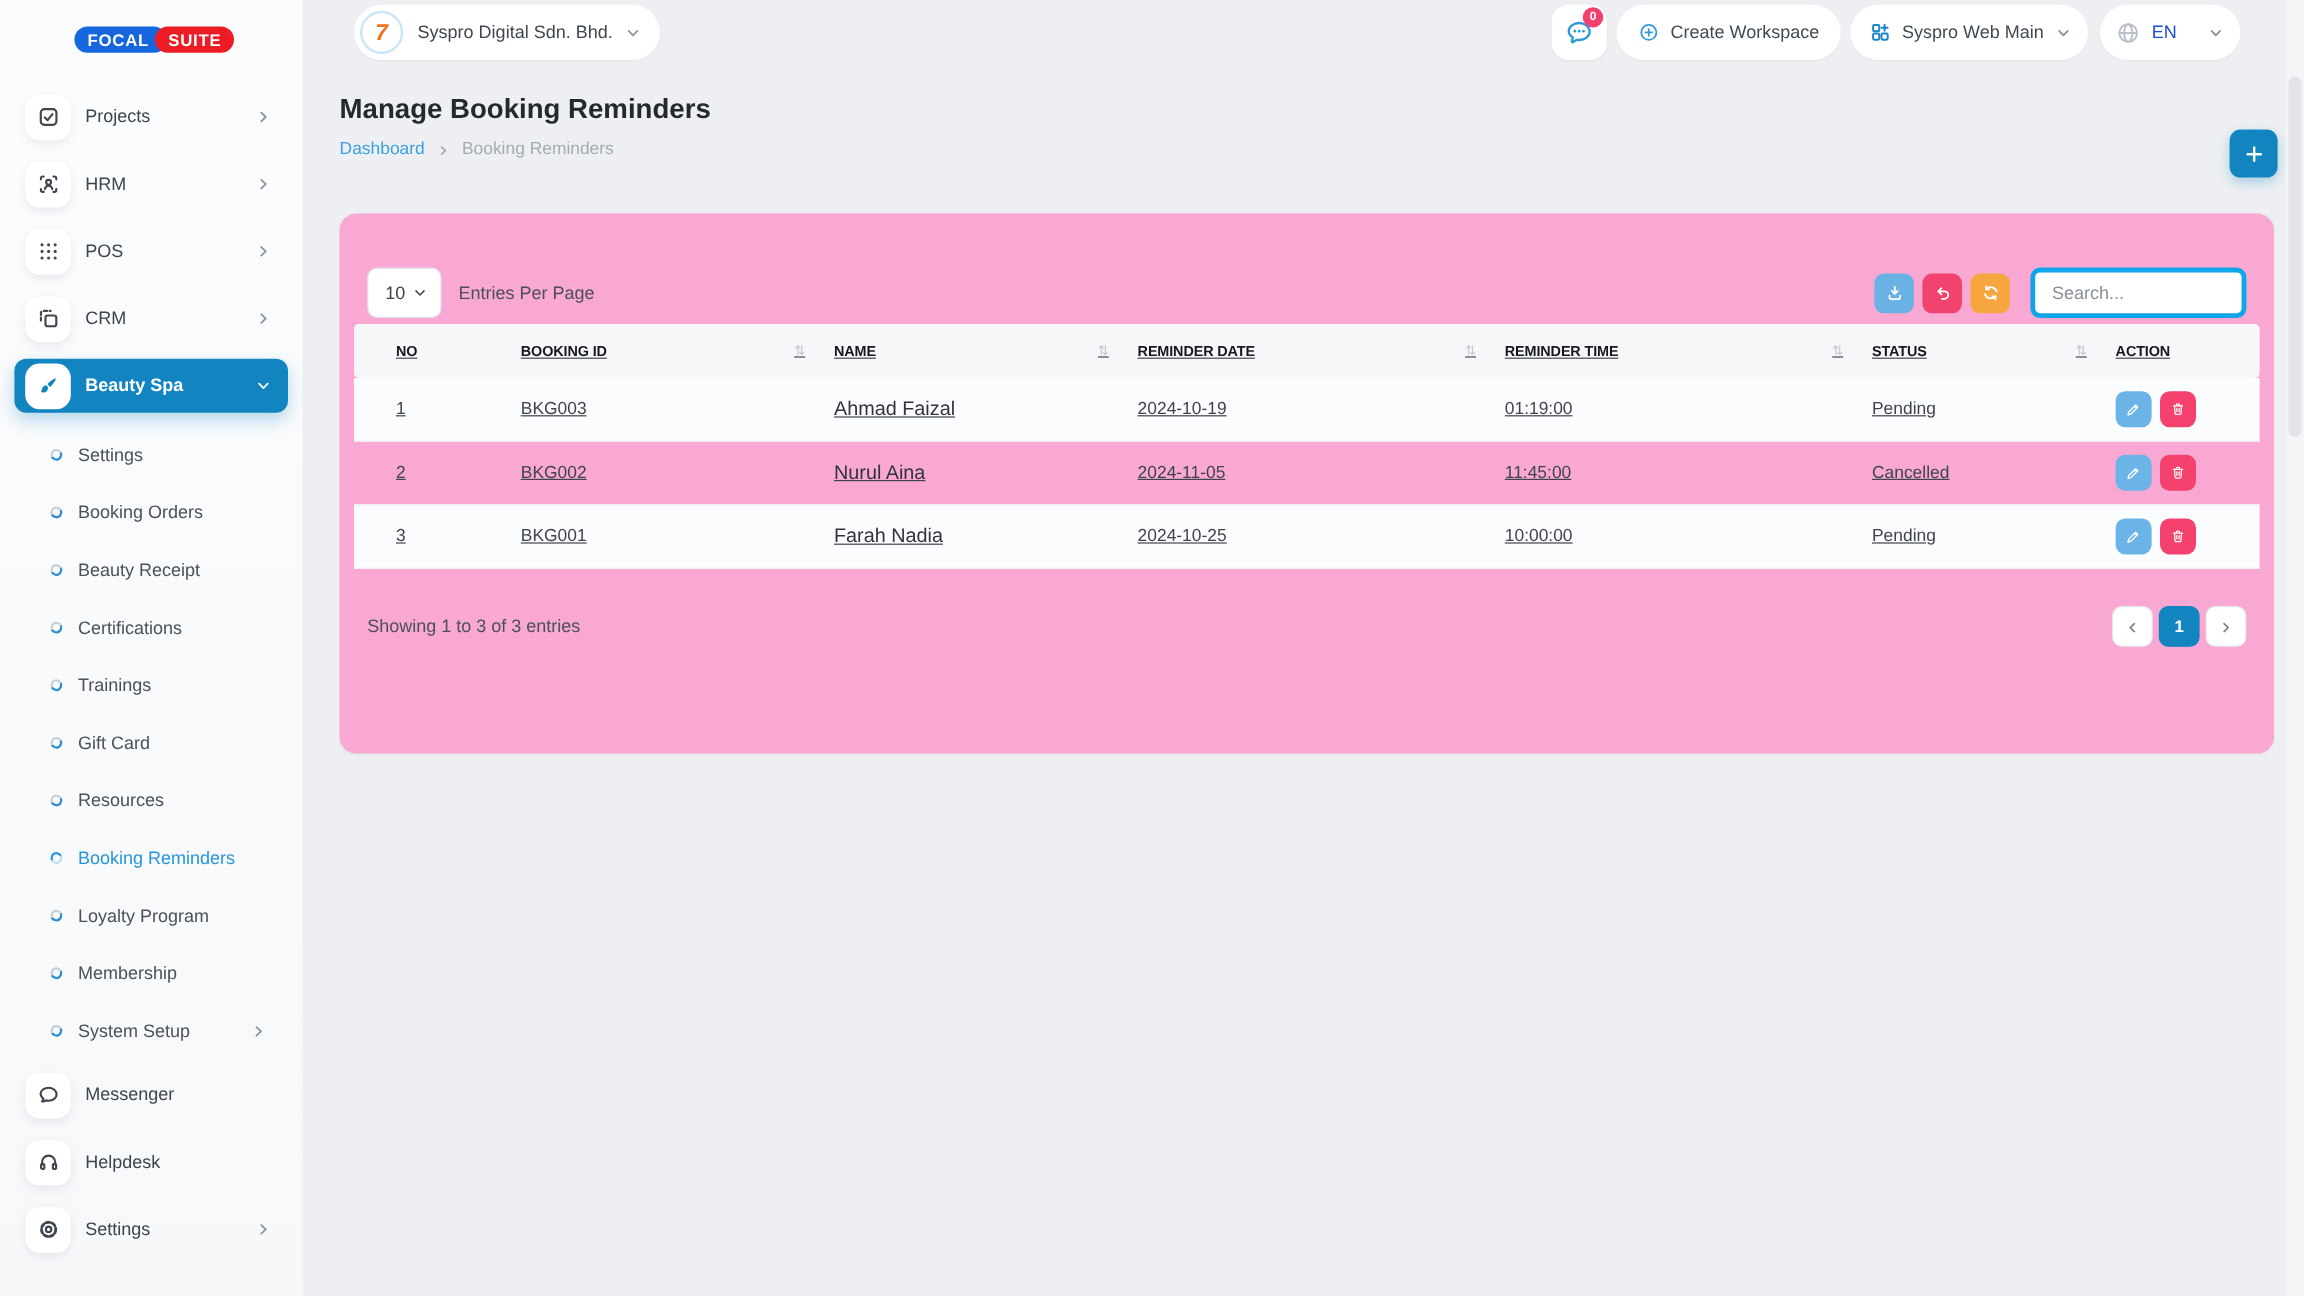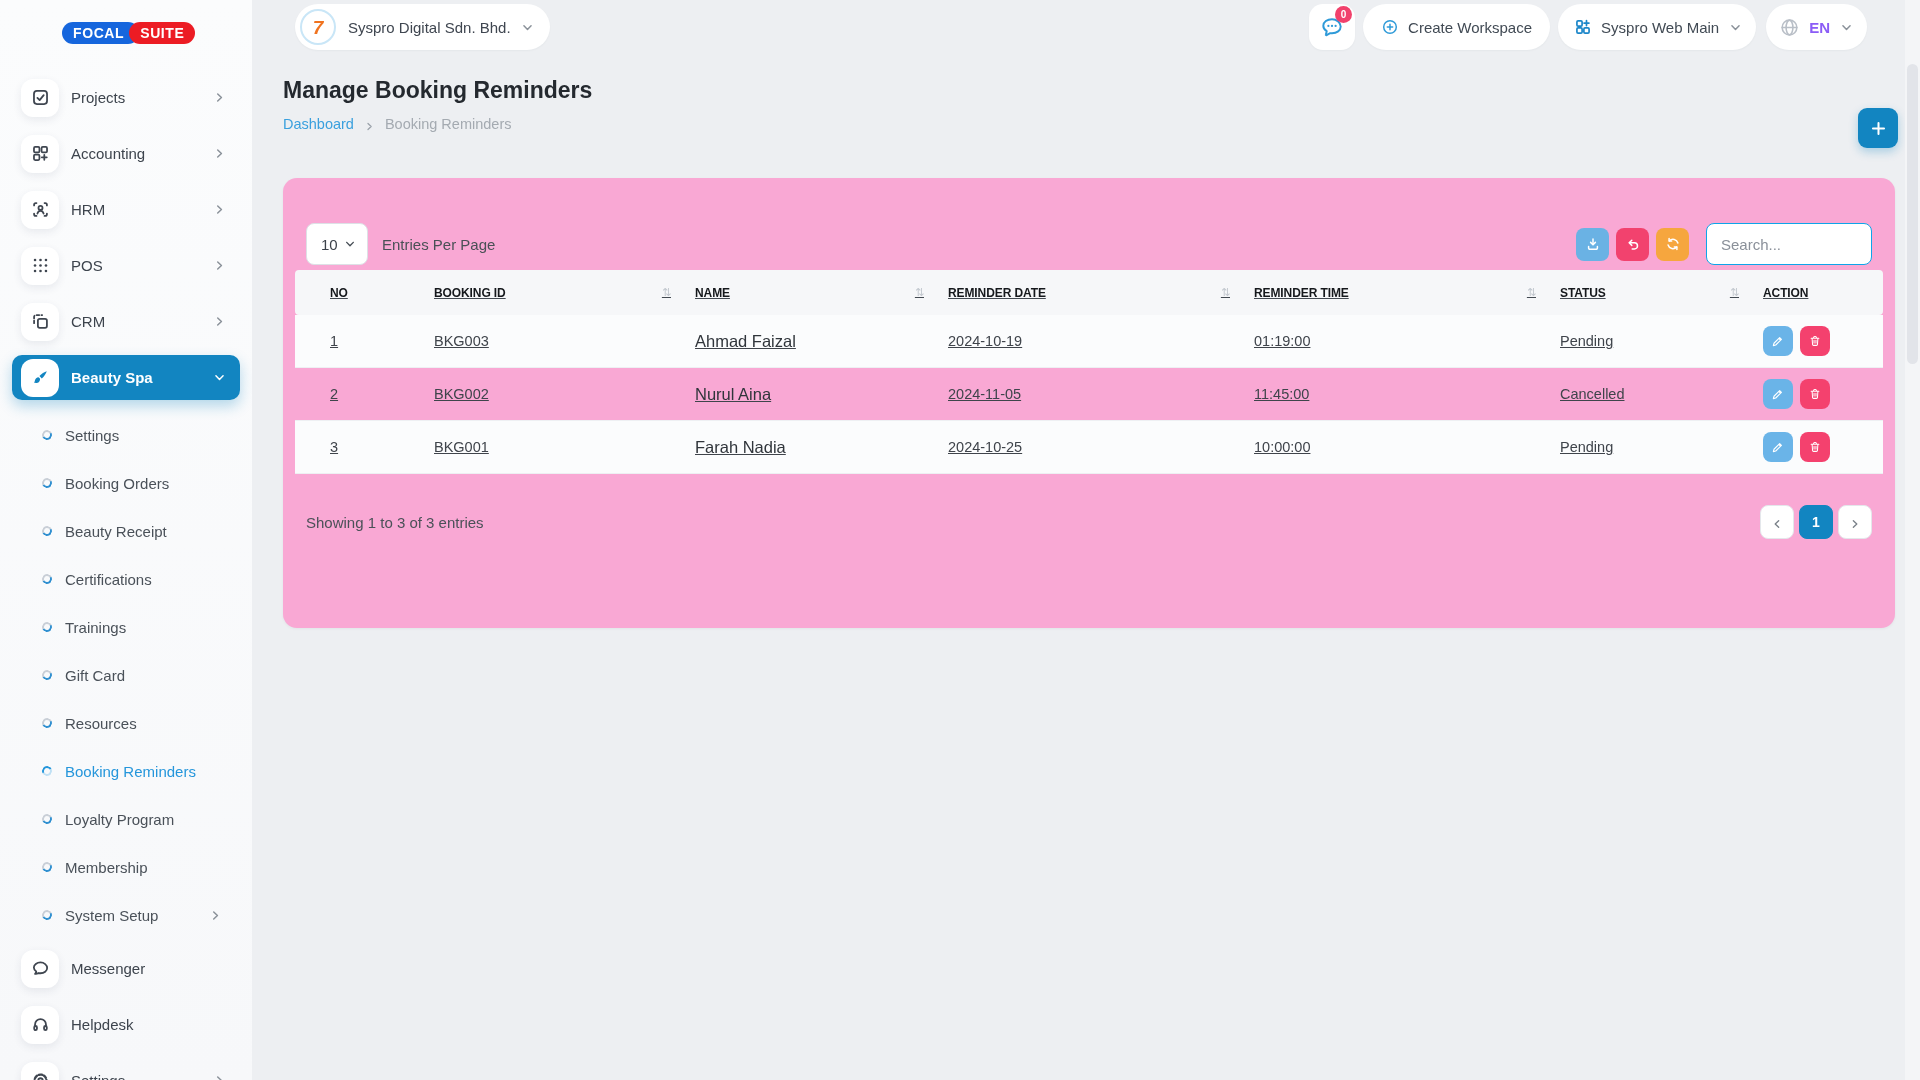--- a/index.html
+++ b/index.html
@@ -61,21 +61,21 @@
     background:#f1416c; color:#fff; font-size:10px; font-weight:700;
     display:flex; align-items:center; justify-content:center; padding:0 4px; }
   .create-pill { padding:0 18px; margin-right:8px; }
   .pill-ic { width:18px; height:18px; color:#2e9ad8; margin-right:9px; display:flex; }
   .create-label, .wm-label { font-size:15px; color:#414a54; }
   .wm-pill { padding:0 14px 0 16px; margin-right:10px; }
   .wm-pill .pill-ic { color:#1b86c9; }
   .wm-label { margin-right:10px; }
   .lang-pill { padding:0 14px 0 13px; }
   .globe { color:#b9bfc7; width:21px; height:21px; margin-right:9px; display:flex; }
-  .lang-code { font-size:15px; color:#8b5cf6; margin-right:10px;font-weight:bold; }
+  .lang-code { font-size:15px; color:#1d4ed8; margin-right:26px; }
   .pill .chev { margin:0; }
   
   .page-head { position:relative; padding:22px 0 0 31px; height:123px; }
   .page-title { font-size:23px; font-weight:700; color:#24292f; }
   .breadcrumb { display:flex; align-items:center; margin-top:12px; font-size:14.5px; }
   .bc-home { color:#3aa0de; cursor:pointer; }
   .bc-sep { width:11px; height:11px; color:#9aa1a9; margin:1px 10px 0 10px; }
   .bc-current { color:#a4aab1; }
   .add-btn { position:absolute; right:22px; top:53px; width:40px; height:40px; border-radius:9px;
     background:#1285c1; color:#fff; display:flex; align-items:center; justify-content:center;
@@ -88,21 +88,21 @@
   .per-page { width:62px; height:42px; border:1px solid #dde1e6; border-radius:8px; background:#fff;
     display:flex; align-items:center; justify-content:space-between; padding:0 11px 0 14px;
     cursor:pointer; }
   .per-page-val { font-size:15px; color:#3c424a; }
   .per-page .chev { margin:0; color:#464d55; width:12px; height:12px; }
   .per-page-label { margin-left:14px; font-size:15px; color:#4a5056; }
   .toolbar-right { margin-left:auto; display:flex; align-items:center; }
   .abtn { width:33px; height:33px; border-radius:8px; color:#fff; display:flex; align-items:center;
     justify-content:center; cursor:pointer; margin-left:7px; }
   .abtn .ic { width:16px; height:16px; }
-  .search-input { margin-left:17px; width:166px; height:42px; border:1px solid #0ea5e9;
+  .search-input { margin-left:17px; width:180px; height:42px; border:4px solid #0ea5e9;
     border-radius:8px; padding:0 14px; font-size:15px; color:#3c424a; outline:none;
     font-family:"Liberation Sans","DejaVu Sans",sans-serif; background:#fff; }
   .search-input::placeholder { color:#8a9099; }
   
   .table { margin-top:5px; }
   .tr { display:grid; grid-template-columns:139px 261px 253px 306px 306px 203px 96px;
     align-items:center;text-decoration:underline; }
   .thead { height:45px; background:#f6f7f9; border-radius:4px; }
   .th { display:flex; align-items:center; font-size:12px; font-weight:700; color:#15181c;
     letter-spacing:-.1px; cursor:pointer; height:100%; padding-right:24px; }
@@ -156,38 +156,20 @@
         <span class="chev">
           <svg viewBox="0 0 16 16" width="100%" height="100%" fill="none" stroke="currentColor" stroke-width="1.5" stroke-linecap="round" stroke-linejoin="round">
             <polyline points="5.8 3.6 10.4 8 5.8 12.4" stroke-width="1.8"></polyline>
           </svg>
         </span>
       </div>
       <div class="mod-item">
         <span class="icon-box">
           <span class="ic">
             <svg viewBox="0 0 16 16" width="100%" height="100%" fill="none" stroke="currentColor" stroke-width="1.5" stroke-linecap="round" stroke-linejoin="round">
-              <rect x="2.5" y="2.5" width="4.6" height="4.6" rx="1"></rect>
-              <rect x="8.9" y="2.5" width="4.6" height="4.6" rx="1"></rect>
-              <rect x="2.5" y="8.9" width="4.6" height="4.6" rx="1"></rect>
-              <path d="M11.2 9.1v4.2M9.1 11.2h4.2"></path>
-            </svg>
-          </span>
-        </span>
-        <span class="mod-label">Accounting</span>
-        <span class="chev">
-          <svg viewBox="0 0 16 16" width="100%" height="100%" fill="none" stroke="currentColor" stroke-width="1.5" stroke-linecap="round" stroke-linejoin="round">
-            <polyline points="5.8 3.6 10.4 8 5.8 12.4" stroke-width="1.8"></polyline>
-          </svg>
-        </span>
-      </div>
-      <div class="mod-item">
-        <span class="icon-box">
-          <span class="ic">
-            <svg viewBox="0 0 16 16" width="100%" height="100%" fill="none" stroke="currentColor" stroke-width="1.5" stroke-linecap="round" stroke-linejoin="round">
               <path d="M2.6 4.6V4a1.4 1.4 0 0 1 1.4-1.4h.6"></path>
               <path d="M11.4 2.6h.6A1.4 1.4 0 0 1 13.4 4v.6"></path>
               <path d="M13.4 11.4v.6a1.4 1.4 0 0 1-1.4 1.4h-.6"></path>
               <path d="M4.6 13.4H4A1.4 1.4 0 0 1 2.6 12v-.6"></path>
               <circle cx="8" cy="6.7" r="1.7"></circle>
               <path d="M5.4 11.4c.4-1.5 1.4-2.3 2.6-2.3s2.2.8 2.6 2.3"></path>
             </svg>
           </span>
         </span>
         <span class="mod-label">HRM</span>

